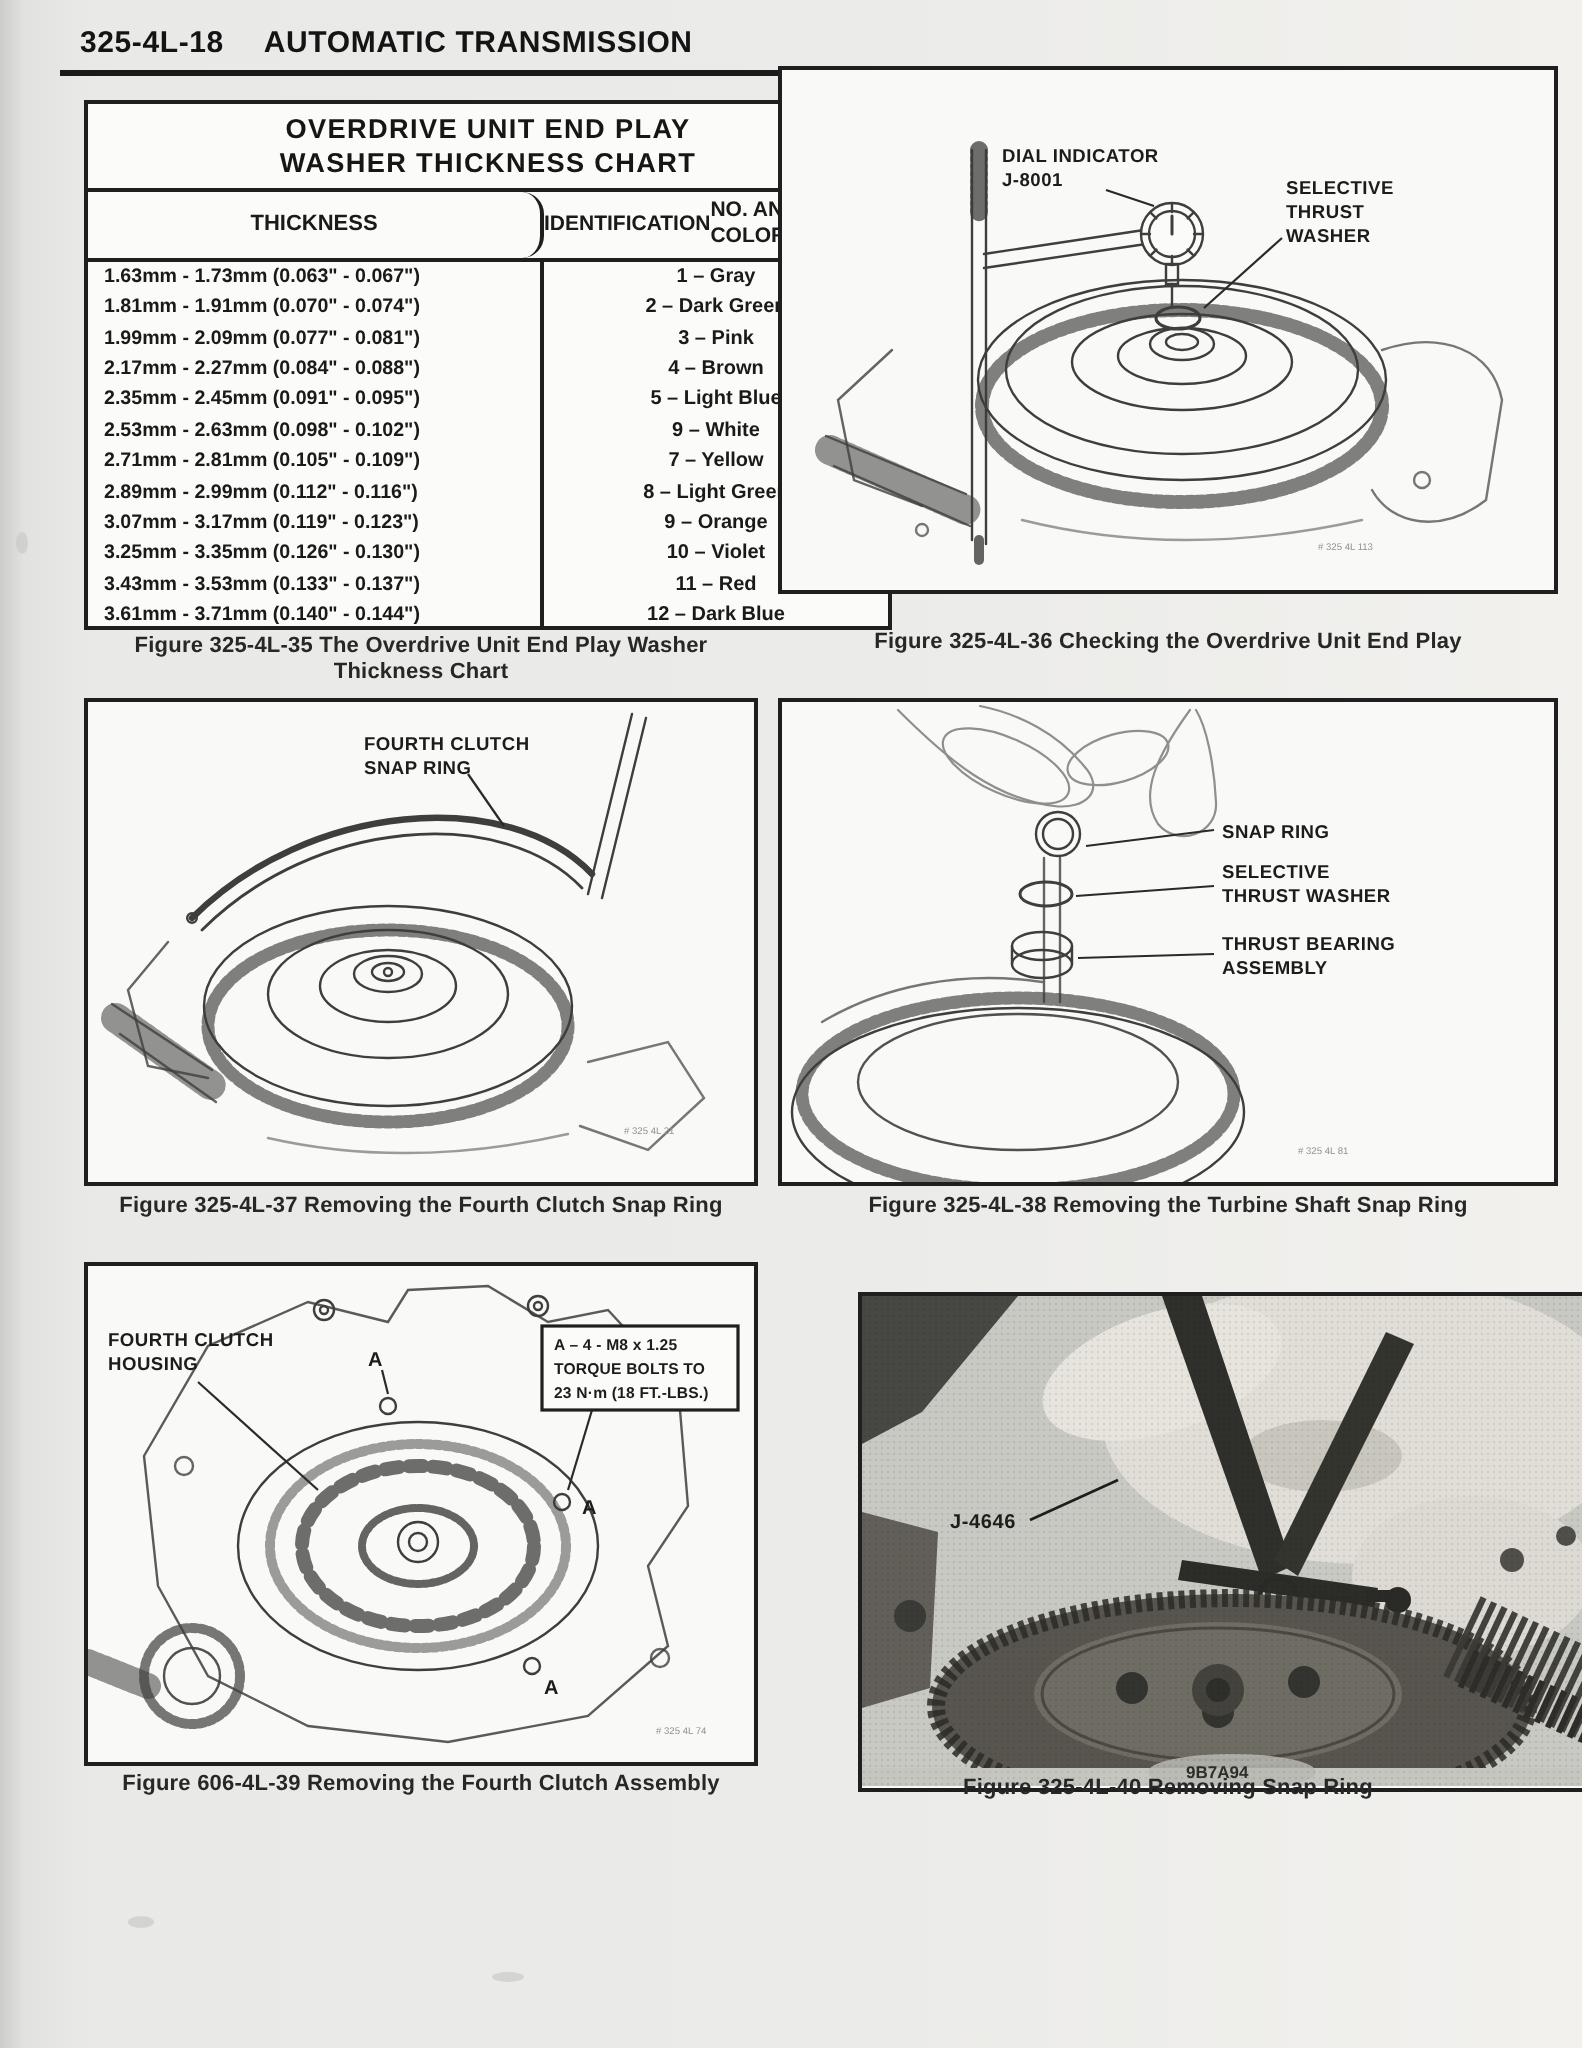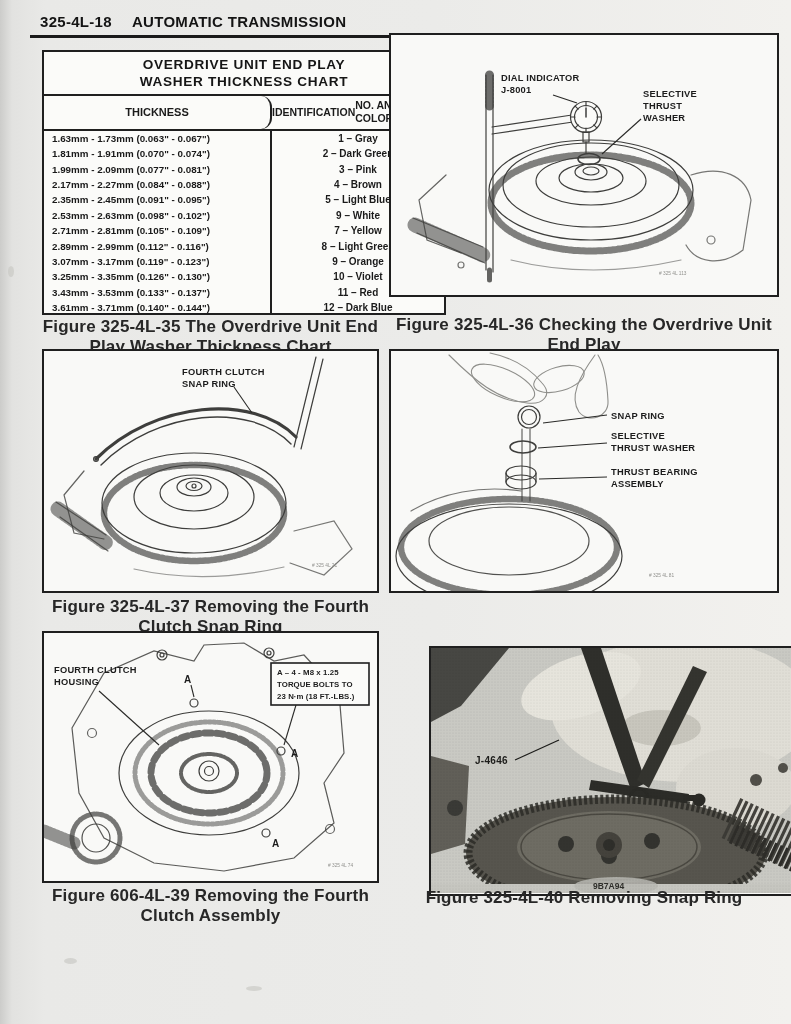--- a/index.html
+++ b/index.html
@@ -3,21 +3,21 @@
 <meta charset="utf-8">
 <style>
   html,body{margin:0;padding:0;}
   .page{position:relative;width:791px;height:1024px;overflow:hidden;
     background:linear-gradient(90deg,#ccccca 0px,#e2e2e0 12px,#e9e9e7 45px,#ebebe9 55%,#f2f1ee 100%);
     font-family:"Liberation Sans",sans-serif;color:#1a1a1a;}
   .hdr{position:absolute;left:40px;top:13px;font-size:15px;font-weight:700;color:#141414;letter-spacing:.02em;}
   .hdr .sec{margin-right:20px;}
   .hdr-rule{position:absolute;left:30px;top:35px;width:747px;height:2.5px;background:#1a1a1a;}
   .panel{position:absolute;border:2px solid #1f1f1f;background:#f9f9f7;box-sizing:border-box;overflow:hidden;}
-  .caption{position:absolute;text-align:center;font-size:17px;font-weight:600;color:#272727;line-height:1.18;letter-spacing:.01em;}
+  .caption{position:absolute;text-align:center;font-size:11px;font-weight:600;color:#272727;line-height:1.18;letter-spacing:.01em;}
   
   .c-title{text-align:center;font-size:13.6px;font-weight:700;padding:5px 0 3px;line-height:1.24;letter-spacing:.05em;border-bottom:2px solid #1f1f1f;color:#161616;}
   .c-head{display:flex;border-bottom:2px solid #1f1f1f;height:33px;}
   .c-head-l{width:57%;border-right:2px solid #1f1f1f;display:flex;align-items:center;justify-content:center;font-size:11px;font-weight:700;box-sizing:border-box;border-radius:11px;}
   .c-head-r{width:43%;display:flex;flex-direction:row;align-items:center;justify-content:center;font-size:10.5px;font-weight:700;line-height:1.25;}
   .trow{display:flex;height:15.4px;}
   .tcell-l{width:57%;border-right:2px solid #1f1f1f;padding-left:8px;font-size:9.8px;font-weight:700;display:flex;align-items:center;white-space:nowrap;box-sizing:border-box;}
   .tcell-r{width:43%;font-size:10px;font-weight:700;display:flex;align-items:center;justify-content:center;white-space:nowrap;}
   
   .lbl{font:700 9.3px "Liberation Sans",sans-serif;fill:#1c1c1c;letter-spacing:.25px;}
@@ -233,20 +233,21 @@
         <line x1="216" y1="126" x2="148" y2="128"></line>
       </g>
       <text class="lbl" x="220" y="68">SNAP RING</text>
       <text class="lbl" x="220" y="88">SELECTIVE</text>
       <text class="lbl" x="220" y="100">THRUST WASHER</text>
       <text class="lbl" x="220" y="124">THRUST BEARING</text>
       <text class="lbl" x="220" y="136">ASSEMBLY</text>
       <text class="corner" x="258" y="226"># 325 4L 81</text>
     </svg>
   </figure>
+  <div class="caption" style="left:389px;top:597px;width:390px;">Figure 325-4L-38 Removing the Turbine Shaft Snap Ring</div>
 
   <figure class="panel" style="left:42px;top:631px;width:337px;height:252px;margin:0;">
     <svg width="333" height="248" viewBox="0 0 333 248">
       <g stroke="#3e3e3c" fill="none" stroke-width="1.2" stroke-linecap="round">
 
         <path d="M28,95 L60,40 L110,18 L150,28 L160,12 L200,10 L230,28 L260,22 L295,60 L300,120 L280,150 L290,190 L250,225 L180,238 L110,230 L60,205 L35,160 Z" opacity=".85"></path>
         <circle cx="118" cy="22" r="5"></circle>
           <circle cx="118" cy="22" r="2"></circle>
         <circle cx="225" cy="20" r="5"></circle>
           <circle cx="225" cy="20" r="2"></circle>

